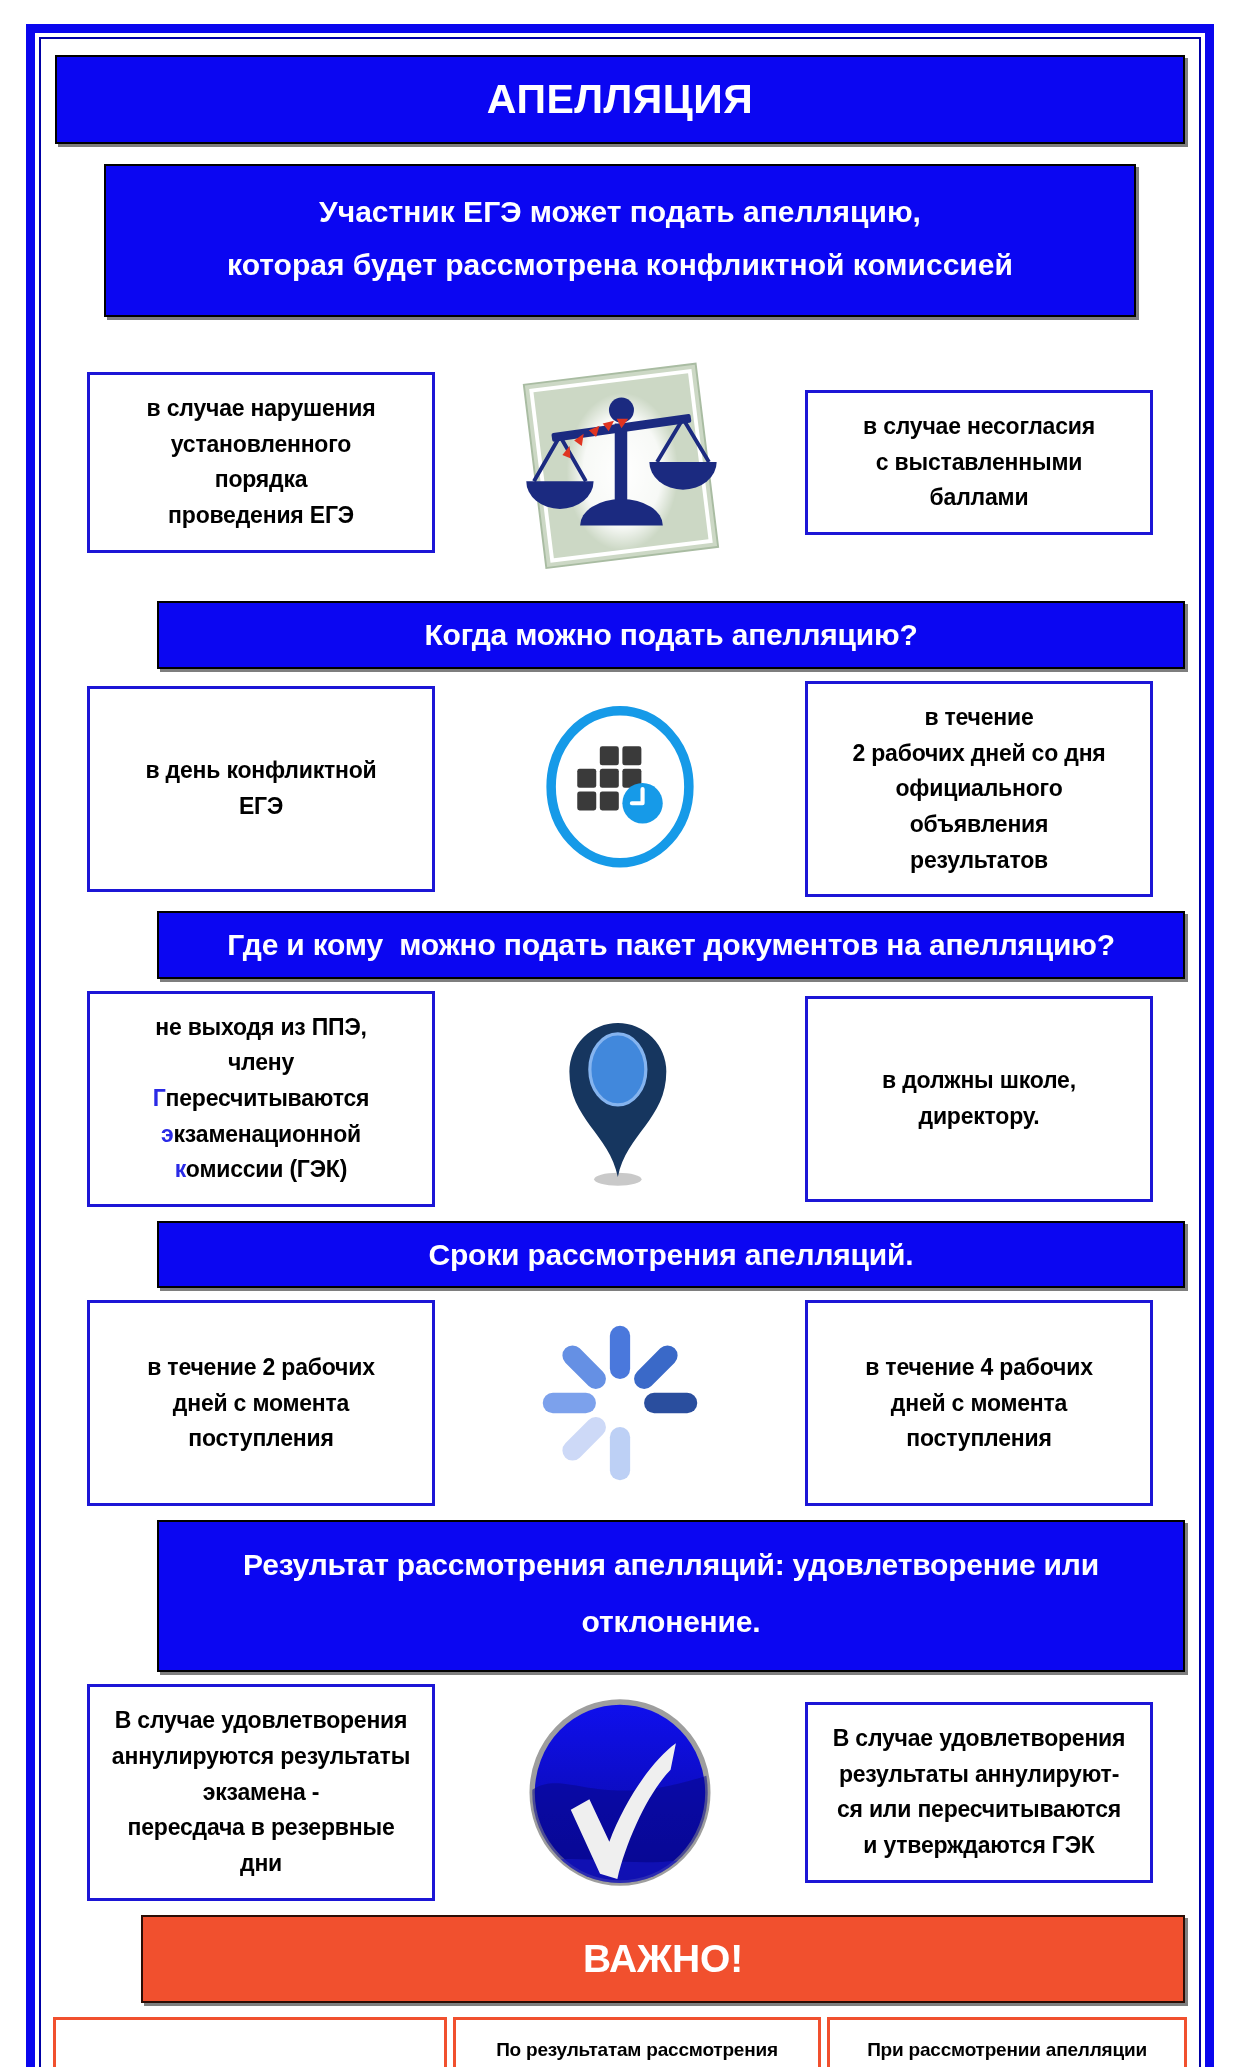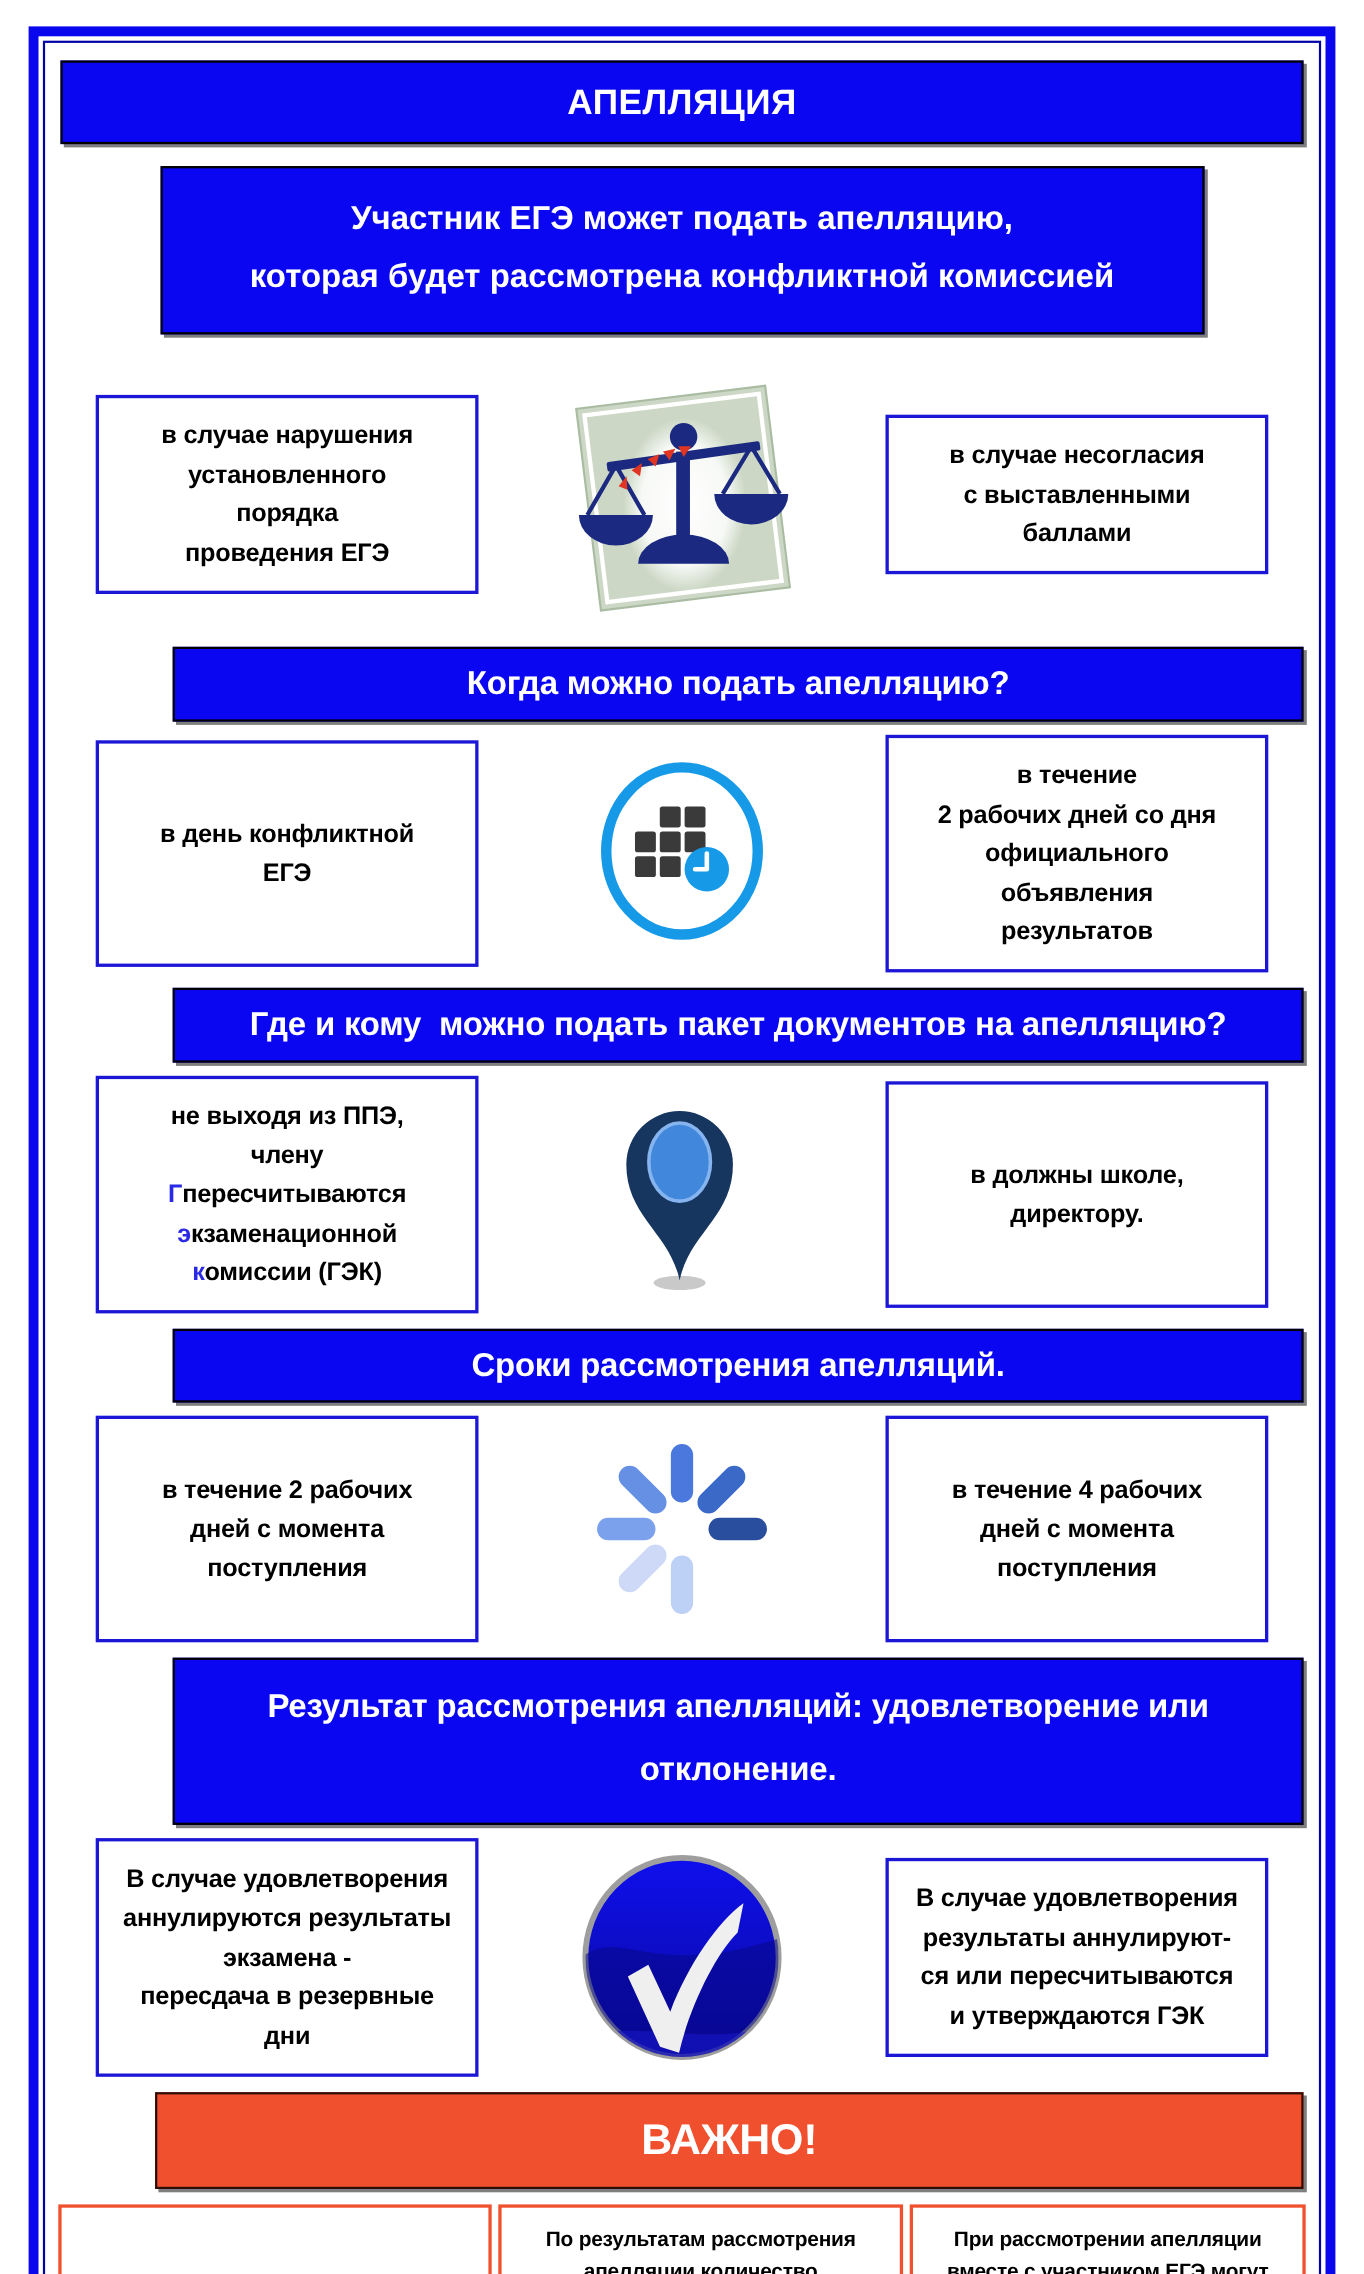--- a/index.html
+++ b/index.html
@@ -34,28 +34,28 @@
     border:2px solid #000;
     box-shadow:3px 3px 0 rgba(20,20,20,.55);
     color:#fff;
     text-align:center;
     font-size:30px;
     line-height:1.45;
     padding:10px 8px;
     white-space:pre-wrap;
     letter-spacing:-0.2px;
   }
-  .banner.title{font-size:32px;padding:13px 8px;margin:0 2px 20px;letter-spacing:0.5px;}
+  .banner.title{font-size:41px;padding:13px 8px;margin:0 2px 20px;letter-spacing:0.5px;}
   .bluebox.intro{
     background:var(--banner-blue);
     border:2px solid #000;
     box-shadow:3px 3px 0 rgba(20,20,20,.55);
     color:#fff;text-align:center;
     font-size:30px;line-height:1.75;
-    width:949px;margin:0 auto 20px;
+    width:1032px;margin:0 auto 20px;
     padding:20px 10px 24px;
     white-space:pre-wrap;
   }
   .banner.sec{margin:0 2px 12px 104px;}
   .banner.result{line-height:1.9;padding:14px 8px 20px;}
   .banner.alert{background:var(--alert-orange);border:2px solid #2b0d05;margin:0 2px 14px 88px;font-size:39px;padding:14px 8px;}
 
   .row{
     display:flex;align-items:center;justify-content:space-between;
     padding:0 34px;margin:0 0 14px;

